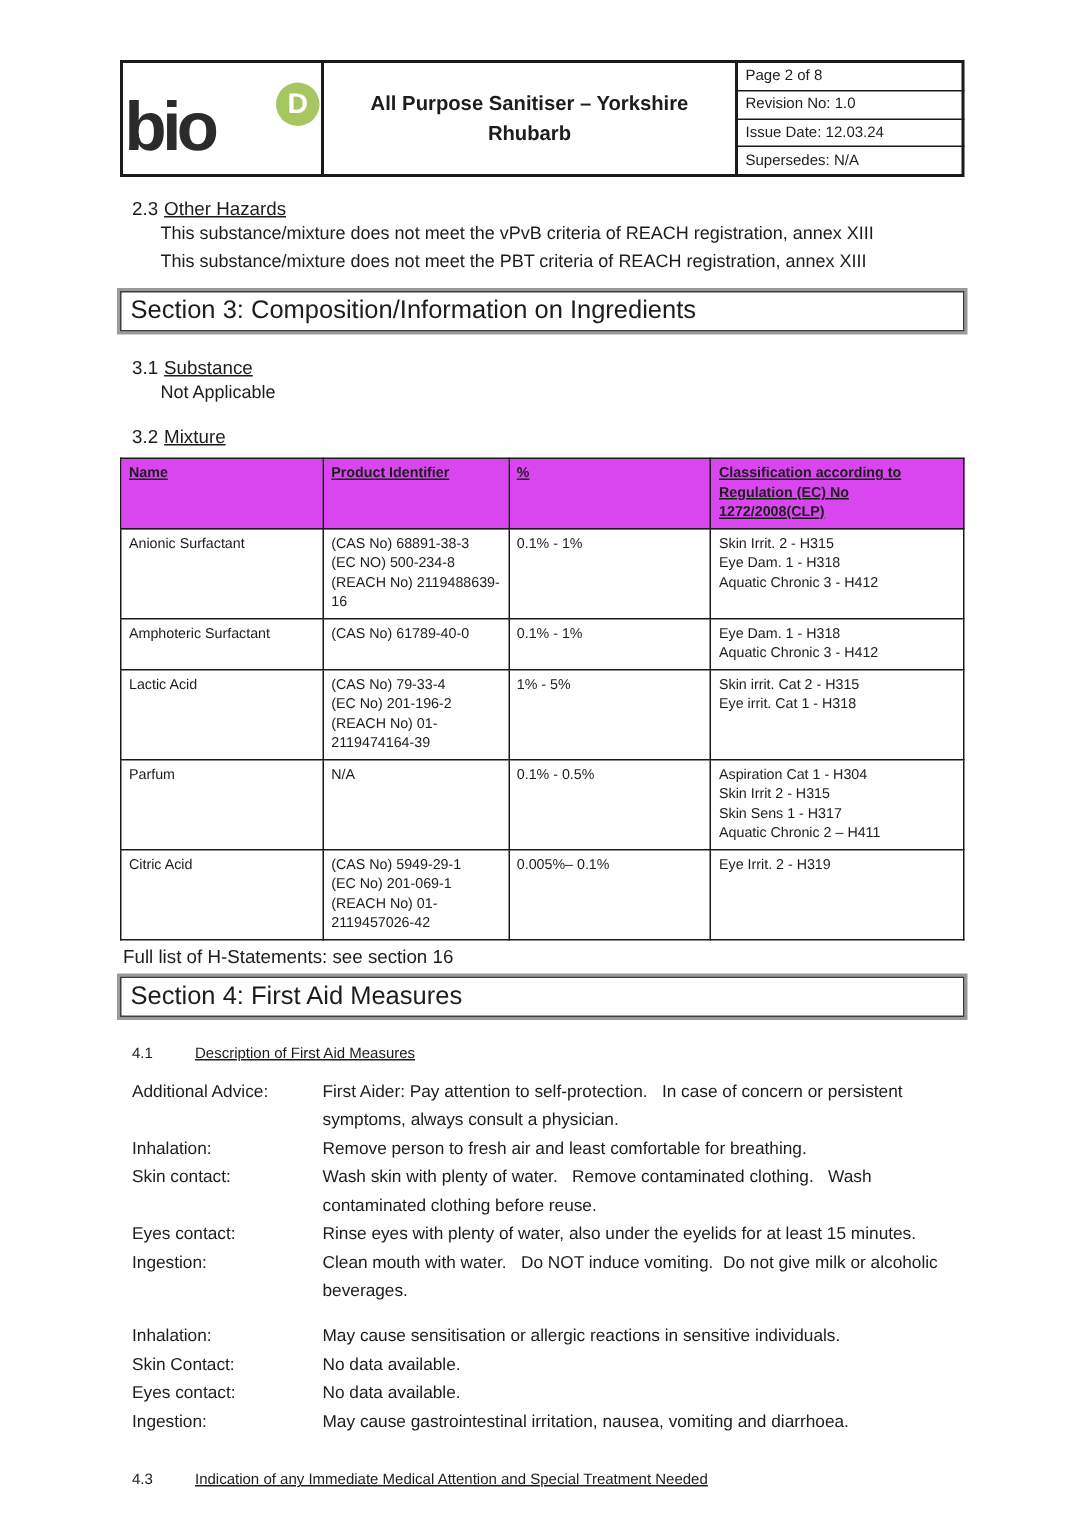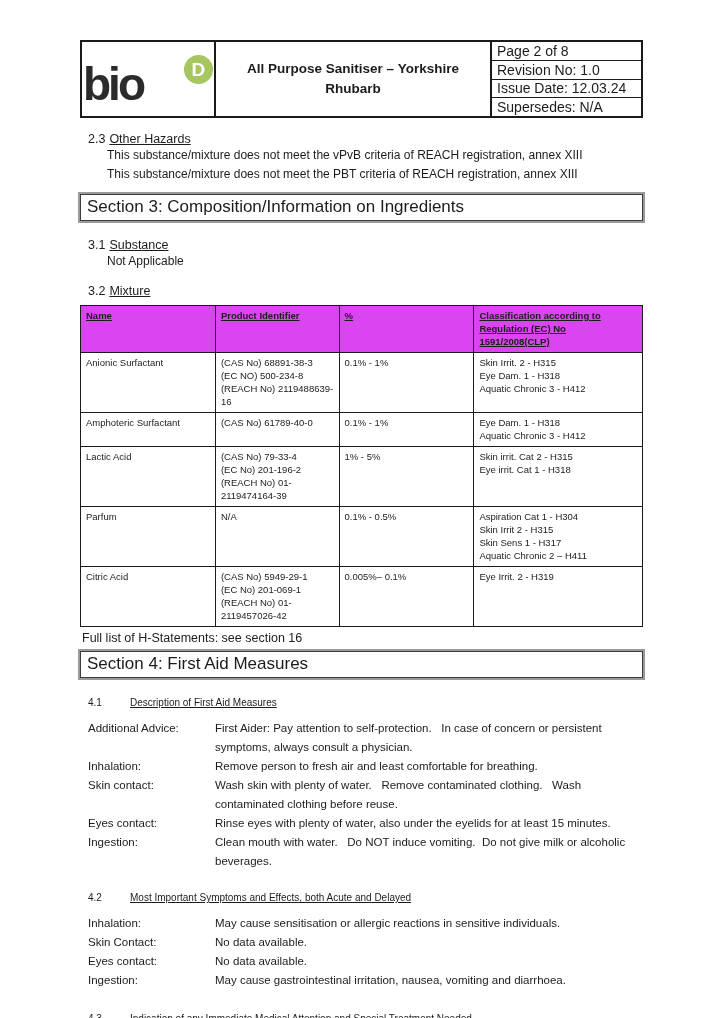--- a/index.html
+++ b/index.html
@@ -17,21 +17,21 @@
   .logo { display:flex; align-items:flex-start;gap:40px; }
   .logo-text { font-size:46px; font-weight:bold; letter-spacing:-3px; line-height:0.82; color:#2b2b2b; margin-top:12px; }
   .logo-badge { width:29px; height:29px; border-radius:50%; background:#a6c75f; color:#ffffff;
     font-weight:bold; font-size:19px; display:flex; align-items:center; justify-content:center;
     margin:1px 0 0 1px; letter-spacing:0; }
   .title-cell { border-right:2px solid #1a1a1a; display:flex; flex-direction:column; }
   .title-main { height:33px; border-bottom:2px solid #1a1a1a; display:flex; align-items:center; justify-content:center;
     font-weight:bold; font-size:21px; letter-spacing:-0.2px; }
   .title-sub { flex:1; display:flex; align-items:center; justify-content:center; text-align:center;
     font-weight:bold; font-size:13.5px; line-height:1.45; padding:0 11px; }
-  .meta-cell { display:flex; flex-direction:column; font-size:14px; }
+  .meta-cell { display:flex; flex-direction:column; font-size:10px; }
   .meta-row { flex:1; border-bottom:1.5px solid #1a1a1a; display:flex; align-items:center; padding-left:5px; }
   .meta-row:last-child { border-bottom:none; }
 
   
   .sub-heading { font-size:12.5px; margin-left:8px; }
   .sub-heading .hnum { margin-right:4px; }
   .hunder { text-decoration:underline; }
   .para { margin-left:27px; font-size:12px; line-height:19px; }
 
   
@@ -112,21 +112,21 @@
         <col style="width:24%">
         <col style="width:22%">
         <col style="width:24%">
         <col style="width:30%">
       </colgroup>
     <thead>
       <tr>
         <th>Name</th>
         <th>Product Identifier</th>
         <th>%</th>
-        <th>Classification according to Regulation (EC) No 1591/2008(CLP)</th>
+        <th>Classification according to Regulation (EC) No 1272/2008(CLP)</th>
       </tr>
     </thead>
     <tbody>
       <tr>
         <td>Anionic Surfactant</td>
         <td>(CAS No) 68891-38-3
 (EC NO) 500-234-8
 (REACH No) 2119488639-16</td>
         <td>0.1% - 1%</td>
         <td>Skin Irrit. 2 - H315
@@ -195,24 +195,20 @@
     <div class="kv">
       <div class="kv-label">Eyes contact:</div>
       <div class="kv-value">Rinse eyes with plenty of water, also under the eyelids for at least 15 minutes.</div>
     </div>
     <div class="kv">
       <div class="kv-label">Ingestion:</div>
       <div class="kv-value">Clean mouth with water.   Do NOT induce vomiting.  Do not give milk or alcoholic beverages.</div>
     </div>
   </div>
 
-  <div class="sec-h mt-s42">
-    <span class="sec-num">4.2</span>
-    <span class="sec-title">Most Important Symptoms and Effects, both Acute and Delayed</span>
-  </div>
   <div class="mt-items">
     <div class="kv">
       <div class="kv-label">Inhalation:</div>
       <div class="kv-value">May cause sensitisation or allergic reactions in sensitive individuals.</div>
     </div>
     <div class="kv">
       <div class="kv-label">Skin Contact:</div>
       <div class="kv-value">No data available.</div>
     </div>
     <div class="kv">

